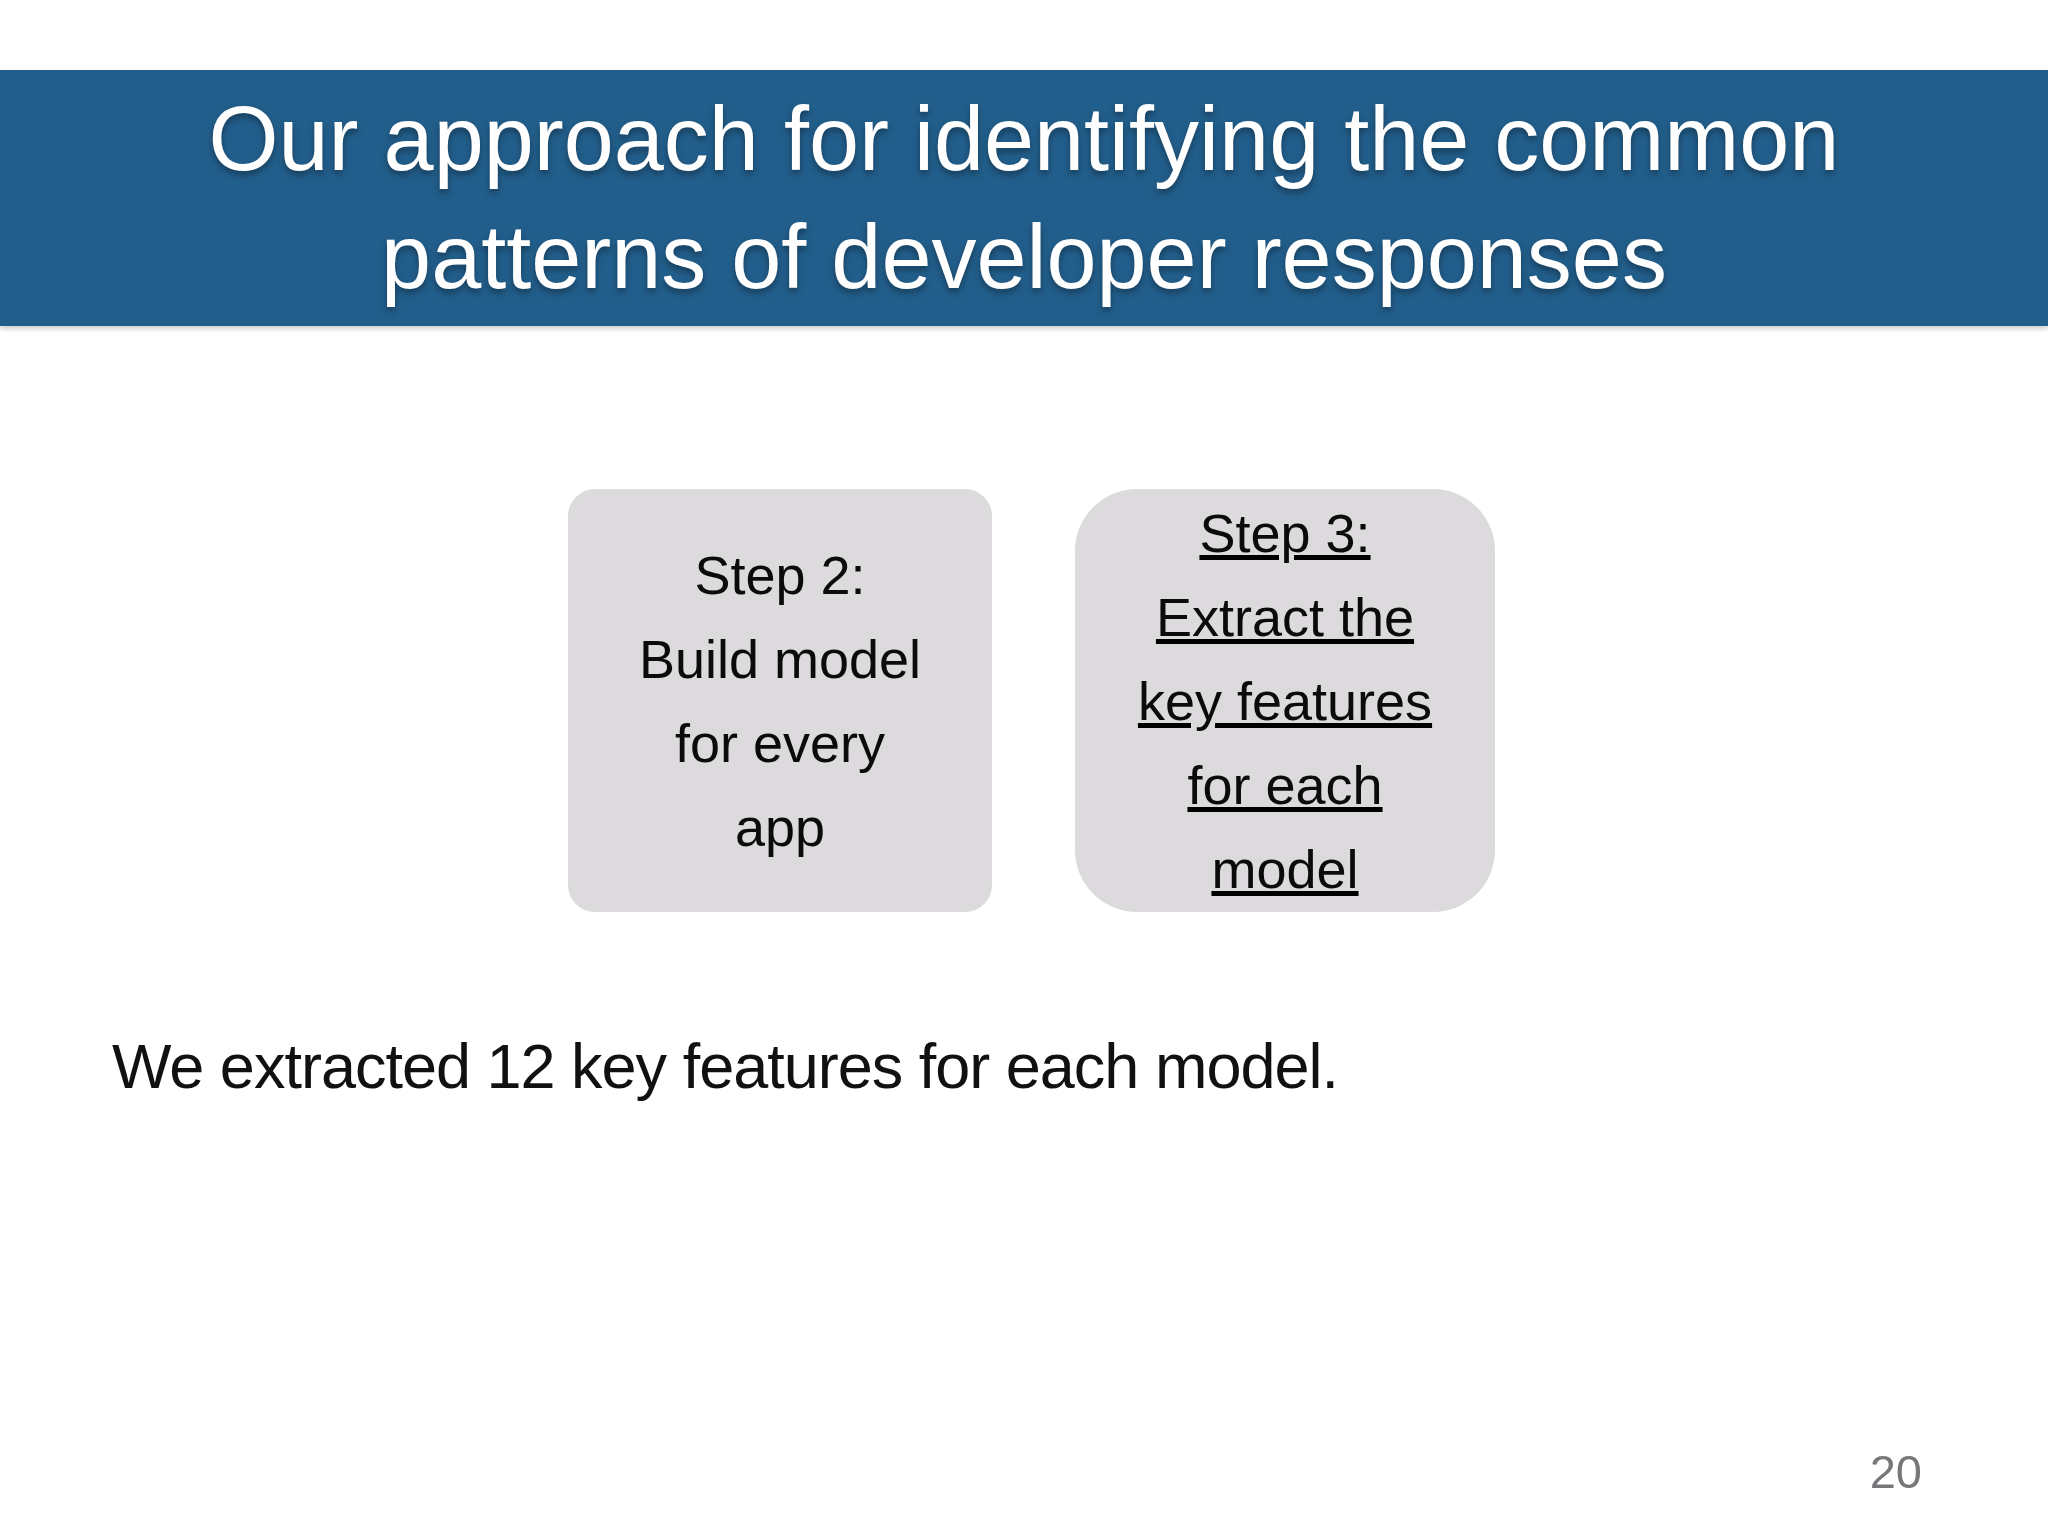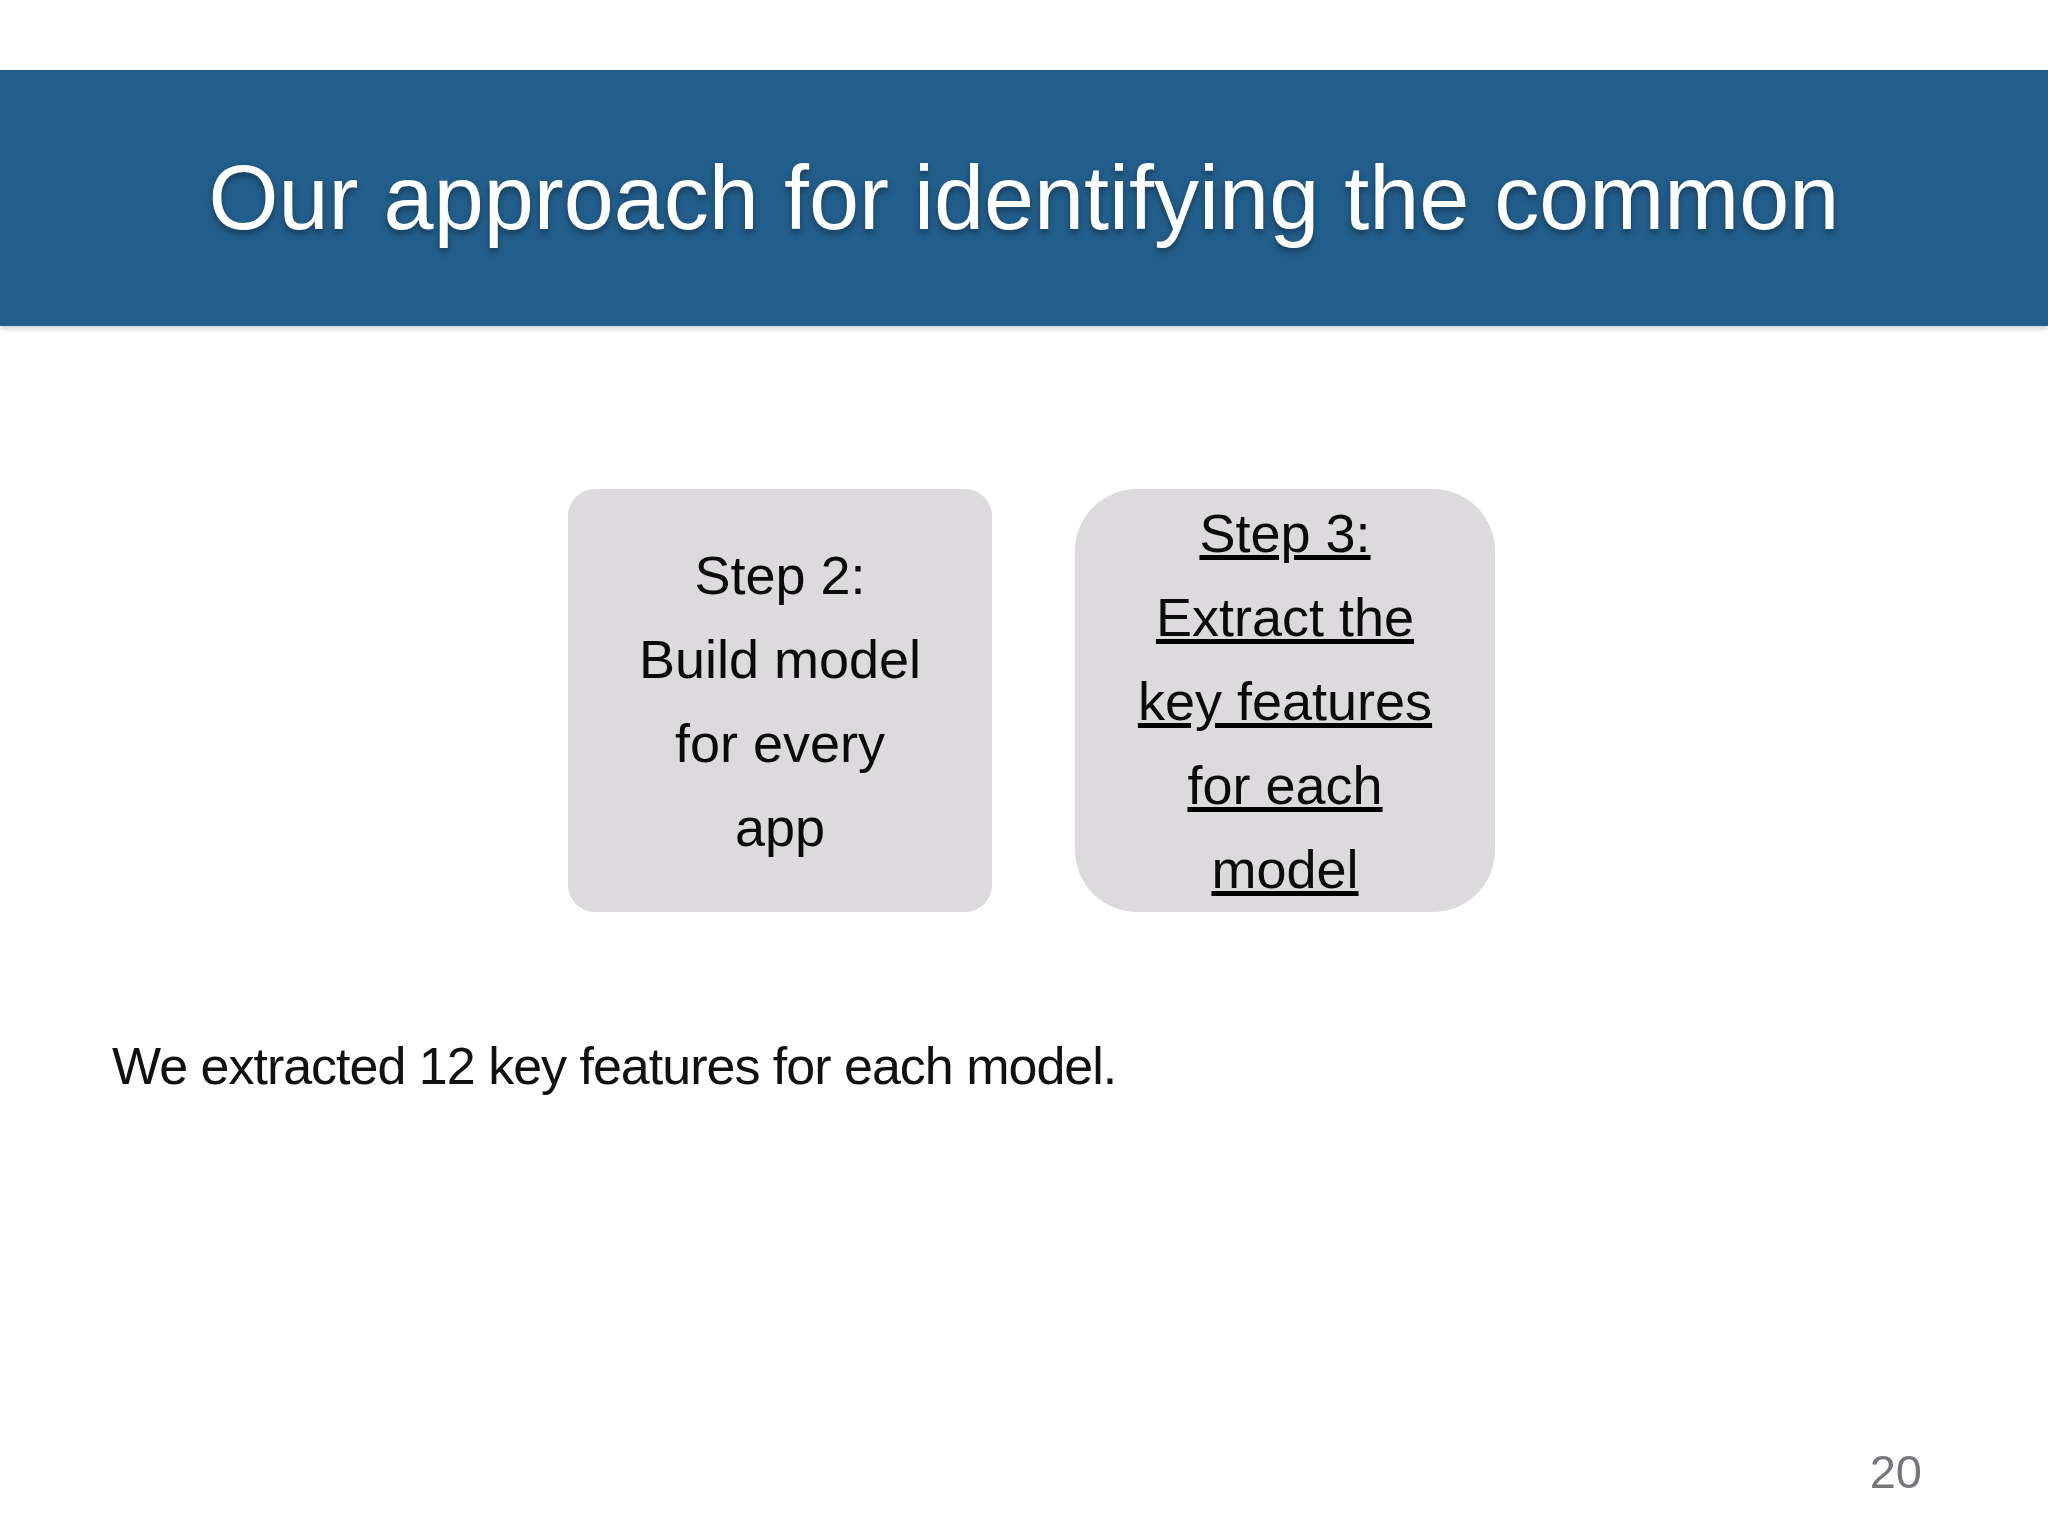--- a/index.html
+++ b/index.html
@@ -60,21 +60,21 @@
   .step-1 { left: 78px;   width: 414px; }
   .step-2 { left: 568px;  width: 424px; border-radius: 27px; }
   .step-3 { left: 1075px; width: 420px; text-decoration: underline; }
 
   .body-sentence {
     position: absolute;
     left: 112px;
     top: 1018px;
     width: 1700px;
     color: var(--body-text, #111111);
-    font-size: 52px;
+    font-size: 63px;
     line-height: 80px;
     letter-spacing: -1px;
     white-space: nowrap;
   }
 
   .page-number {
     position: absolute;
     right: 126px;
     top: 1438px;
     color: var(--page-number, #76777A);
@@ -82,20 +82,21 @@
     line-height: 52px;
   }
 </style>
 </head>
 <body>
 
 <div class="slide">
 
   <div class="header-bar">
     <div class="title-line">Our approach for identifying the common</div>
+    <div class="title-line">patterns of developer responses</div>
   </div>
 
 
   <div class="step-box step-2">
     <div class="step-text">Step 2:
 Build model
 for every
 app</div>
   </div>
 

